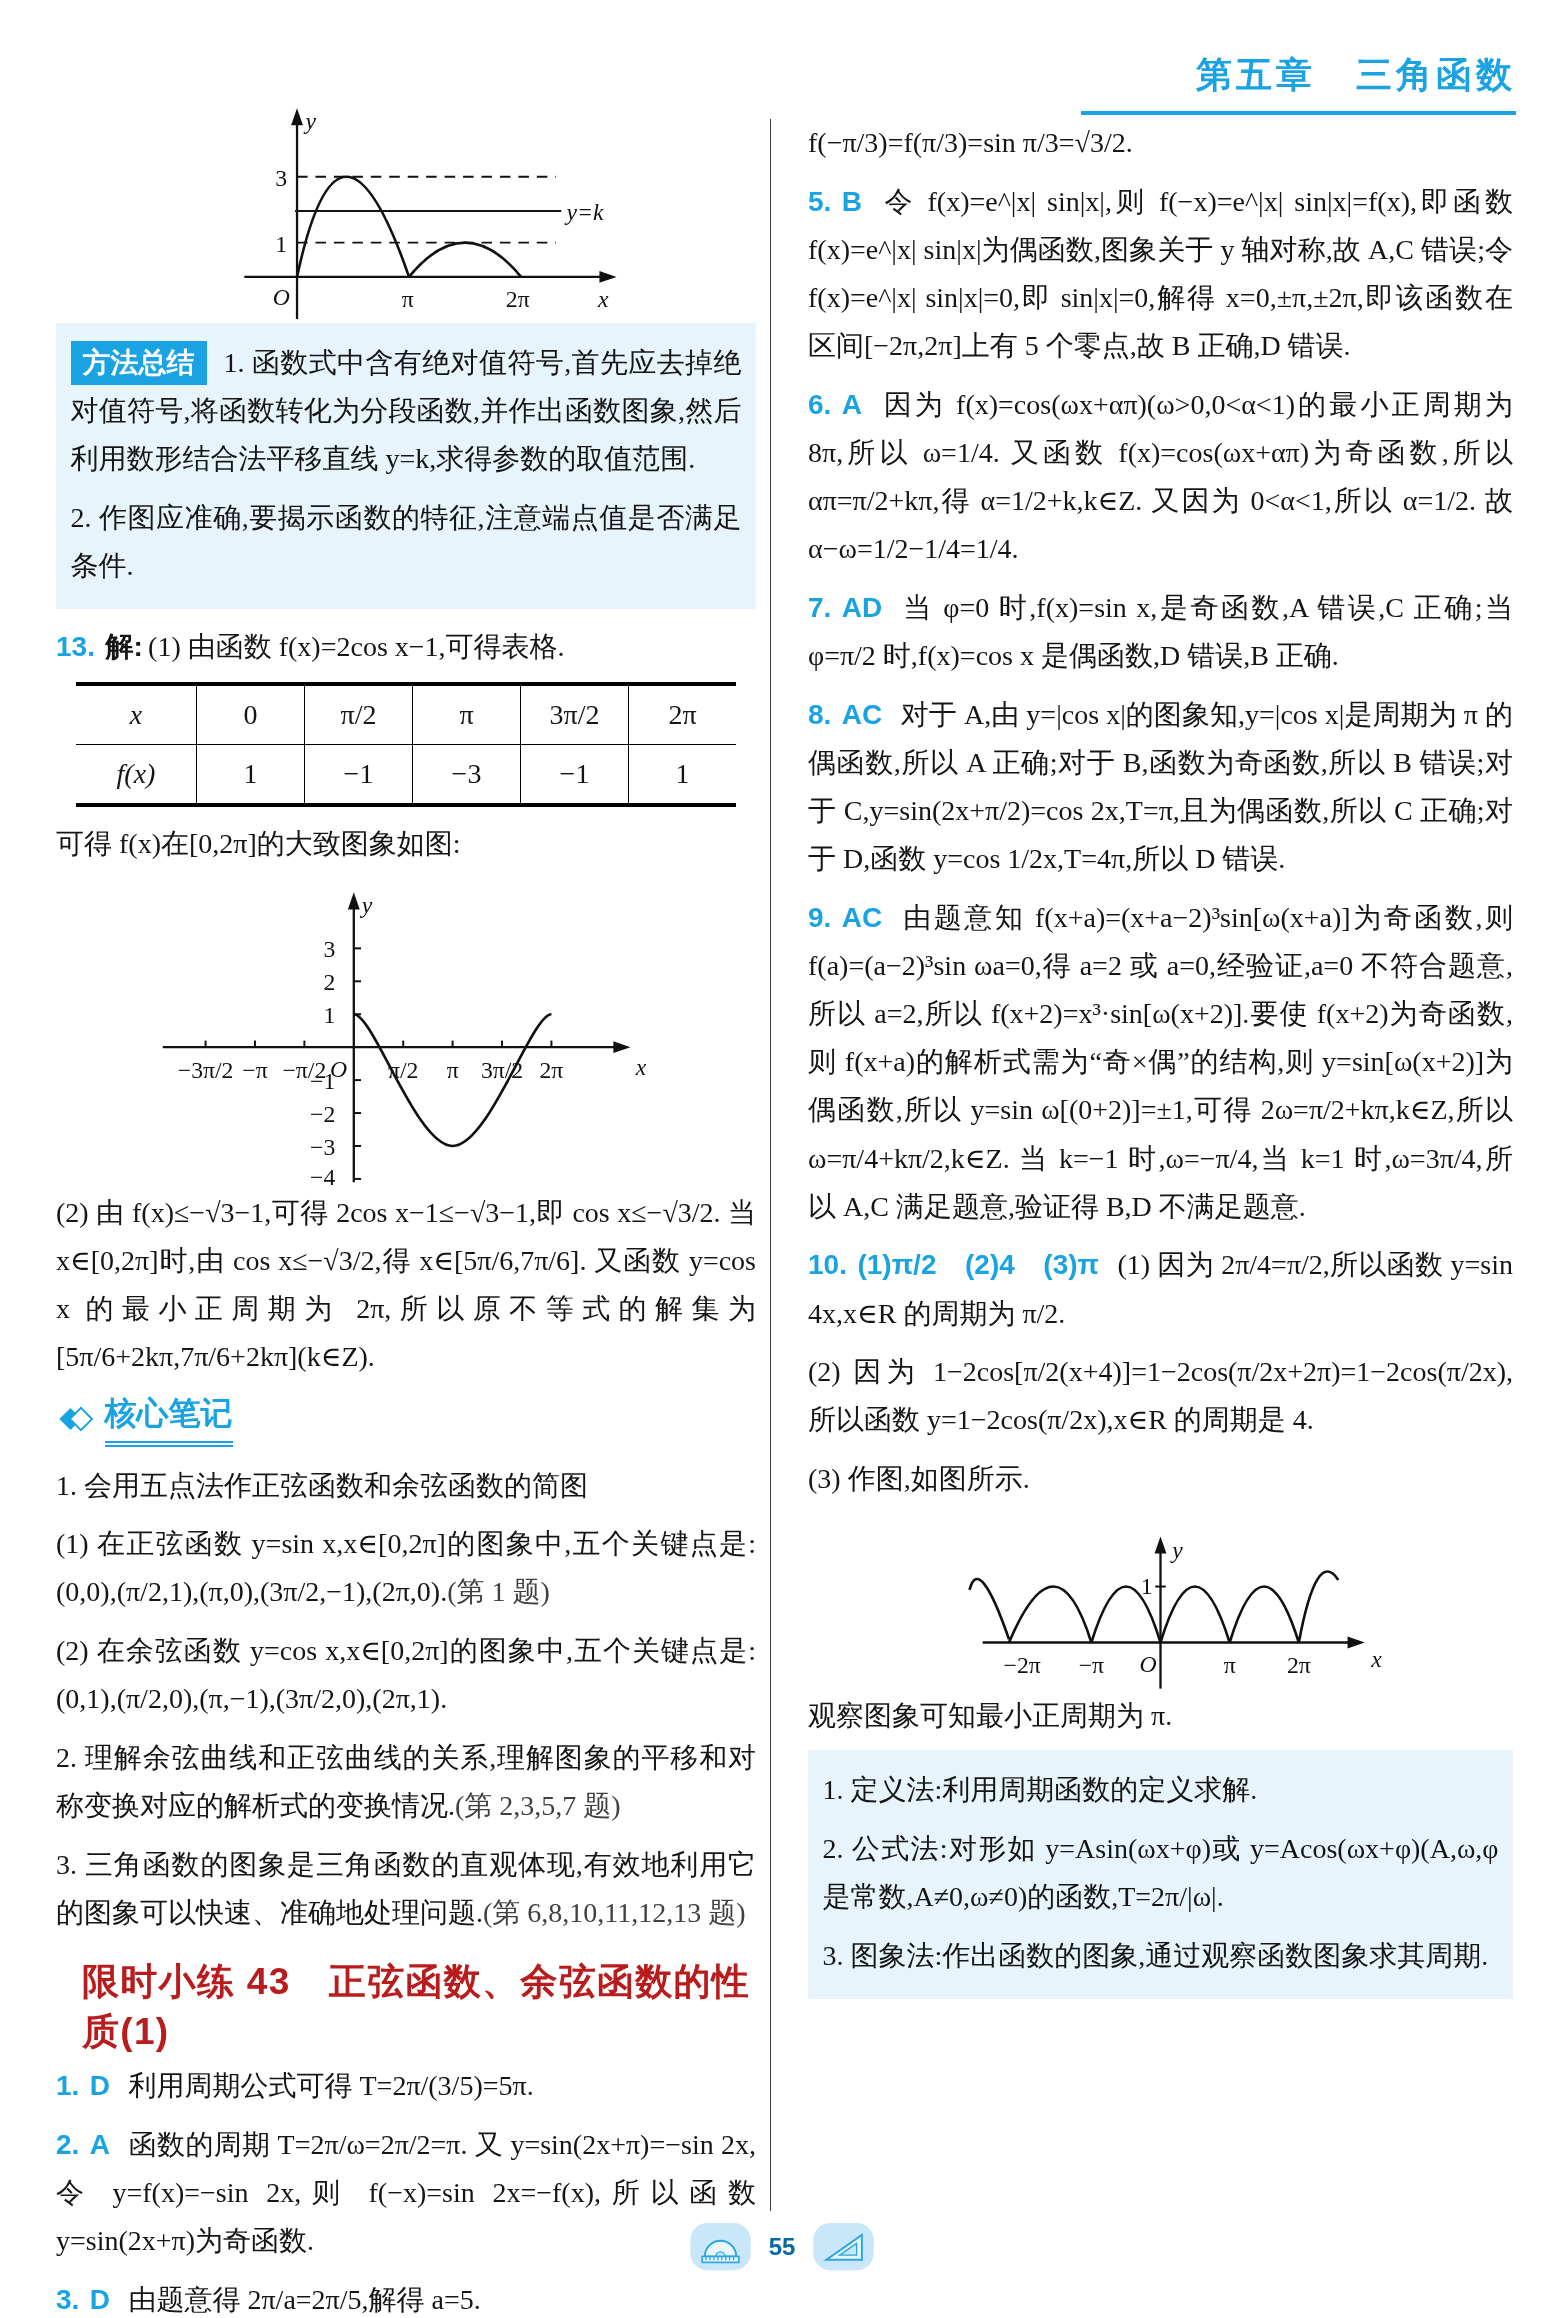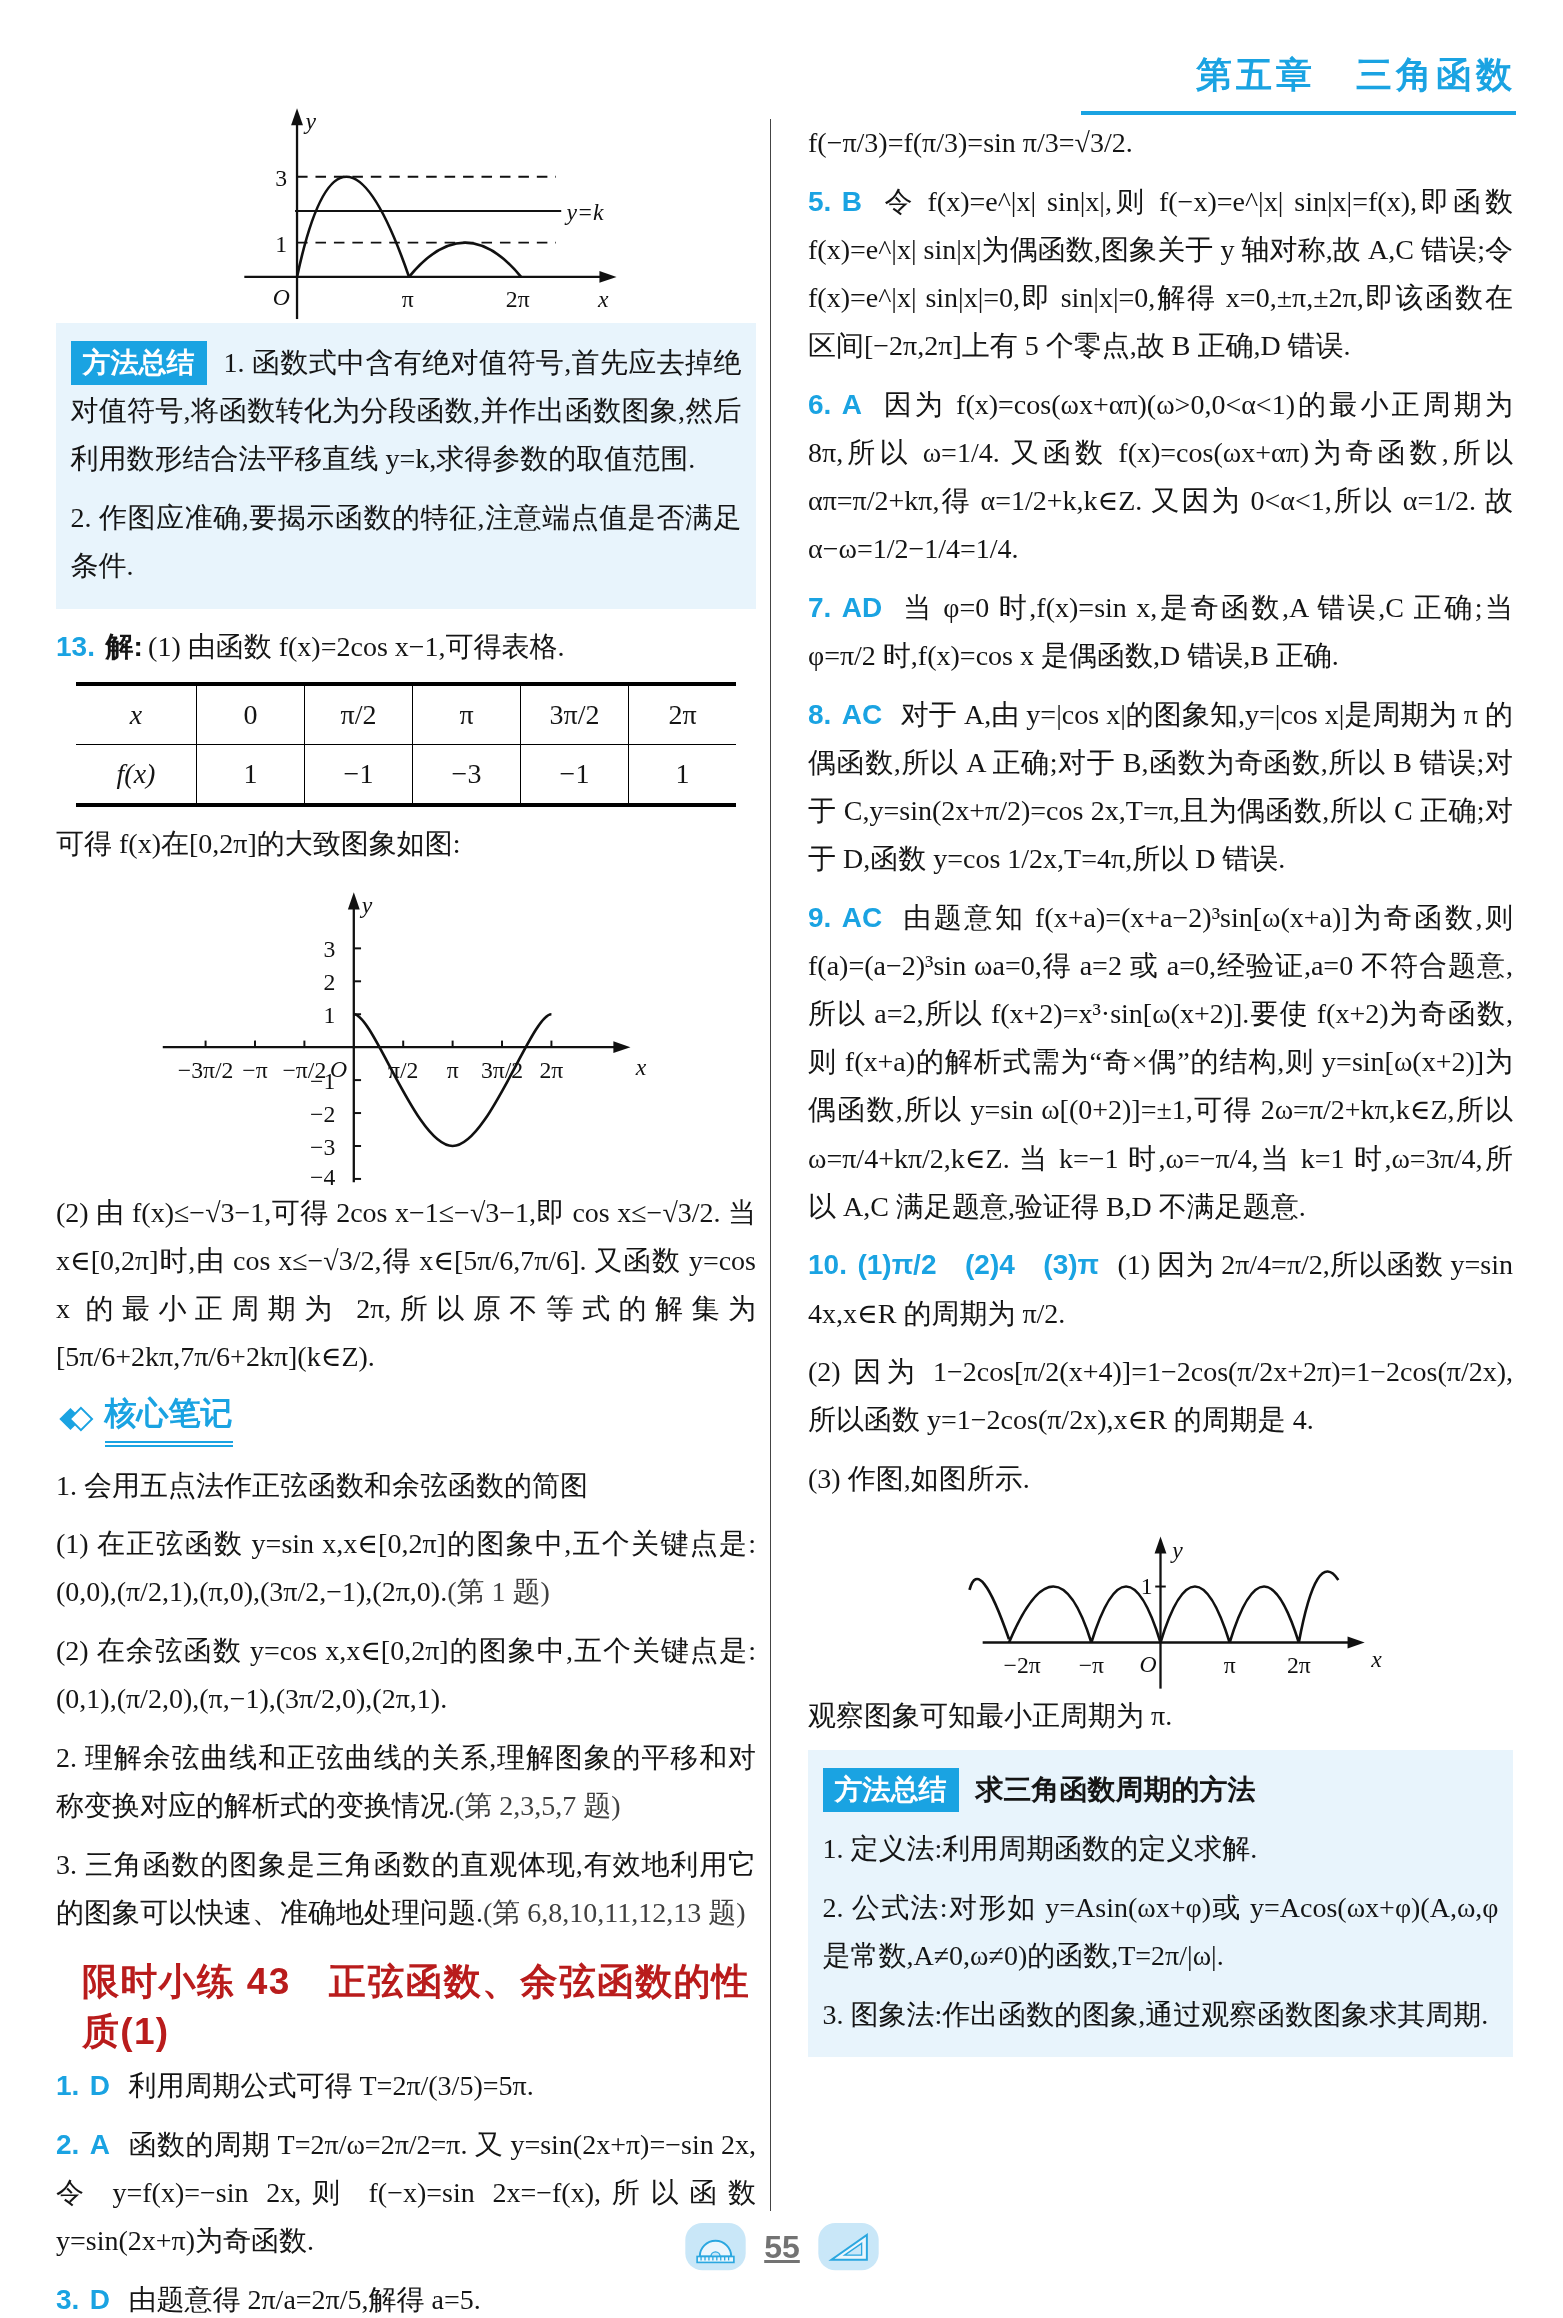--- a/index.html
+++ b/index.html
@@ -69,21 +69,21 @@
     font-weight:bold; font-size:32px; border-bottom:6px double #1aa3e2; padding-bottom:5.3px;
   }
   .section-title {
     font-family:"Liberation Sans","DejaVu Sans",sans-serif; font-weight:bold;
     font-size:37px; color:#b91c1c; margin:20px 0 5px 0; padding-left:26px; letter-spacing:1.3px;
   }
   .footer {
     position:absolute; left:0; top:2219px; width:1564px;
     display:flex; align-items:center; justify-content:center; gap:17px;
   }
-  .pageno { font-family:"Liberation Sans","DejaVu Sans",sans-serif; font-weight:bold; font-size:32px; color:#737373;text-decoration:underline; }
+  .pageno { font-family:"Liberation Sans","DejaVu Sans",sans-serif; font-weight:bold; font-size:24px; color:#0369a1; }
   .ficon { display:inline-block; }
 </style>
 </head>
 <body>
 
 <div class="page">
 
   <div class="chapter-header">第五章　三角函数</div>
   <div class="column-divider"></div>
 
@@ -263,23 +263,20 @@
       <text x="490" y="122">1</text>
       <text x="310" y="242" text-anchor="middle">−2π</text>
       <text x="415" y="242" text-anchor="middle">−π</text>
       <text x="625" y="242" text-anchor="middle">π</text>
       <text x="730" y="242" text-anchor="middle">2π</text>
     </svg>
 
     <p class="body">观察图象可知最小正周期为 π.</p>
 
     <div class="mbox">
-      <p class="body">
-        <span class="chip">方法总结</span><span class="mbox-title">求三角函数周期的方法</span>
-      </p>
       <p class="body">1. 定义法:利用周期函数的定义求解.</p>
       <p class="body">2. 公式法:对形如 y=Asin(ωx+φ)或 y=Acos(ωx+φ)(A,ω,φ 是常数,A≠0,ω≠0)的函数,T=2π/|ω|.</p>
       <p class="body">3. 图象法:作出函数的图象,通过观察函数图象求其周期.</p>
     </div>
   </div>
 
   <div class="footer">
     <span class="ficon">
       <svg width="63" height="54" viewBox="0 0 96 82">
         <rect x="2" y="6" width="92" height="72" rx="26" fill="#c9e7f8"></rect>

